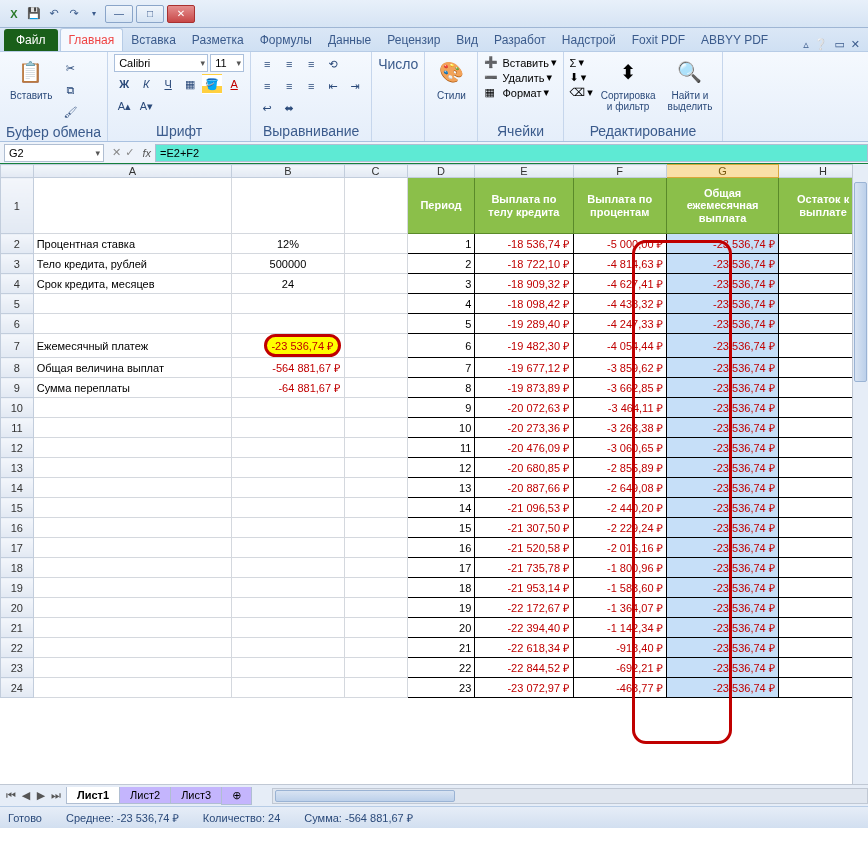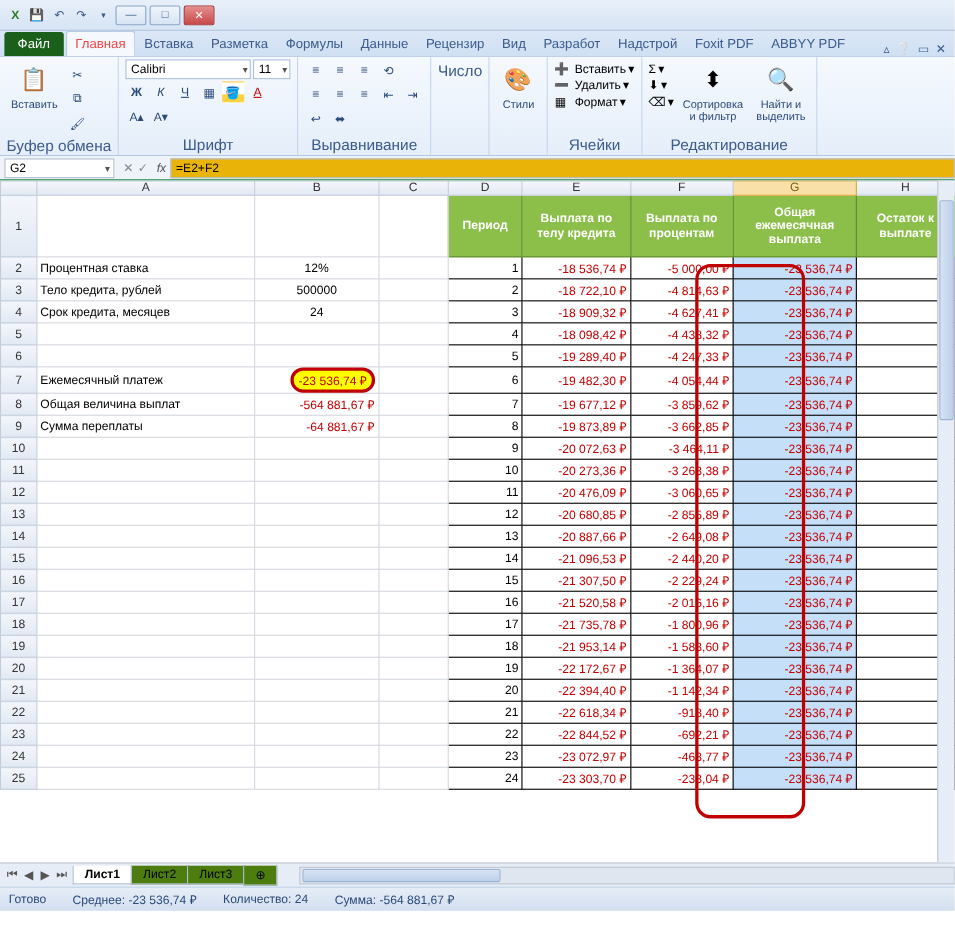--- a/index.html
+++ b/index.html
@@ -38,21 +38,21 @@
 .ribbtn.b { font-weight: bold; }
 .ribbtn.i { font-style: italic; }
 .ribbtn.u { text-decoration: underline; }
 
 
 .fbar { height: 22px; display: flex; align-items: center; border-bottom: 1px solid #15803d; background:#eef3fa; }
 .namebox { width: 100px; border: 1px solid #b0bed2; background: #fff; height: 18px; margin: 0 4px; display:flex; align-items:center; padding:0 4px; font-size:11px; position:relative; }
 .namebox::after { content:"▾"; position:absolute; right:3px; font-size:9px; color:#555; }
 .fbar .btns { display:flex; gap:4px; color:#888; padding:0 4px; }
 .fbar .fx { font-style: italic; font-size: 11px; color:#555; padding:0 4px; }
-.fbar .formula { flex:1; border:1px solid #b0bed2; background:#eab308; height:18px; padding:0 4px; font-size:11px; display:flex; align-items:center;text-align:center; }
+.fbar .formula { flex:1; border:1px solid #b0bed2; background:#5eead4; height:18px; padding:0 4px; font-size:11px; display:flex; align-items:center;text-align:center; }
 
 
 .grid-wrap { position: relative; height: 620px; overflow: hidden; }
 table.sheet { border-collapse: collapse; table-layout: fixed; width: 100%; }
 .colhdr th, .rowhdr { background: linear-gradient(#f3f6fb,#e2e9f3); border: 1px solid #c2cddc; font-weight: normal; font-size: 11px; color: #333; }
 .colhdr th.sel { background: #f9e0a8; border-color: #d9a83a; color:#7a5a10; }
 .rowhdr { width: 28px; text-align:center; }
 tbody td { border: 1px solid #d4d8de; height: 20px; font-size: 11px; padding: 0 3px; vertical-align: middle; background:#fff; }
 tbody tr:first-child td { height: 56px; }
 .green-hdr { background: #8bbf4a !important; color: #fff; font-weight: bold; text-align: center; border: 1px solid #5a8a2a !important; line-height:1.15; }
@@ -61,21 +61,21 @@
 .red { color: #c00000; }
 .yellow-circ { background: #ffff00; border: 3px solid #c00000; border-radius: 12px; padding: 1px 4px; display:inline-block; }
 td.selcell { background: #c6dff8 !important; }
 td.bordered { border:1px solid #000 !important; }
 .red-outline-v { position: absolute; border: 3px solid #c00000; border-radius: 14px; pointer-events: none; }
 
 
 .sheettabs { height: 22px; background: #e6edf7; border-top: 1px solid #c0c8d4; display: flex; align-items: center; font-size: 11px; }
 .sheettabs .nav { display:flex; gap:1px; padding:0 4px; }
 .sheettabs .nav span { width:14px; text-align:center; color:#555; }
-.sheettabs .tab { padding: 2px 10px; border: 1px solid #b0bed2; border-top:none; background: #4d7c0f; margin-left:-1px; }
+.sheettabs .tab { padding: 2px 10px; border: 1px solid #b0bed2; border-top:none; background: #c4b5fd; margin-left:-1px; }
 .sheettabs .tab.active { background: #fff; font-weight: bold; }
 .sheettabs .scroll { flex:1; margin-left:20px; height:16px; background:#e0e6ef; border:1px solid #c0c8d4; position:relative; }
 .sheettabs .scroll .thumb { position:absolute; left:2px; top:1px; height:12px; width:180px; background:linear-gradient(#d8e3f2,#bcd0ea); border:1px solid #9ab3d4; border-radius:2px; }
 
 
 .statusbar { height: 22px; background: linear-gradient(#e6edf7,#d2dff0); border-top: 1px solid #b7cce6; display: flex; align-items: center; font-size: 11px; color: #2b4a7a; padding: 0 8px; gap: 24px; }
 .statusbar .right { margin-left: auto; display: flex; align-items: center; gap: 6px; }
 .zoom-track { width: 100px; height: 4px; background: #b7cce6; position: relative; }
 .zoom-track .thumb { position: absolute; left: 48px; top: -4px; width: 8px; height: 12px; background: #8aa5c9; border: 1px solid #5a7aa8; }
 .viewbtn { width:18px; height:16px; border:1px solid #b0bed2; background:#eef3fa; }
@@ -136,21 +136,21 @@
         <div class="ribbtn">⧉</div>
         <div class="ribbtn">🖌</div>
       </div>
     </div>
     <div class="label">Буфер обмена</div>
   </div>
   <div class="group">
     <div class="body">
       <div class="col">
         <div class="row">
-          <div class="smallsel" style="width:114px">Calibri</div>
+          <div class="smallsel" style="width:94px">Calibri</div>
           <div class="smallsel" style="width:34px">11</div>
         </div>
         <div class="row">
           <div class="ribbtn b">Ж</div>
           <div class="ribbtn i">К</div>
           <div class="ribbtn u">Ч</div>
           <div class="ribbtn">▦</div>
           <div class="ribbtn" style="background:linear-gradient(#fff 60%,#ffd040 60%)">🪣</div>
           <div class="ribbtn" style="color:#c00000;text-decoration:underline">А</div>
         </div>
@@ -527,31 +527,20 @@
           <td class="rowhdr">24</td>
           <td></td>
           <td></td>
           <td></td>
           <td class="bordered num">23</td>
           <td class="bordered num red">-23 072,97 ₽</td>
           <td class="bordered num red">-463,77 ₽</td>
           <td class="bordered num red selcell">-23 536,74 ₽</td>
           <td class="bordered"></td>
         </tr>
-        <tr>
-          <td class="rowhdr">25</td>
-          <td></td>
-          <td></td>
-          <td></td>
-          <td class="bordered num">24</td>
-          <td class="bordered num red">-23 303,70 ₽</td>
-          <td class="bordered num red">-233,04 ₽</td>
-          <td class="bordered num red selcell">-23 536,74 ₽</td>
-          <td class="bordered"></td>
-        </tr>
       </tbody>
   </table>
   <div class="red-outline-v" style="left:632px; top:76px; width:100px; height:504px;"></div>
 </div>
 
 <div class="sheettabs">
   <div class="nav">
     <span>⏮</span>
     <span>◀</span>
     <span>▶</span>

